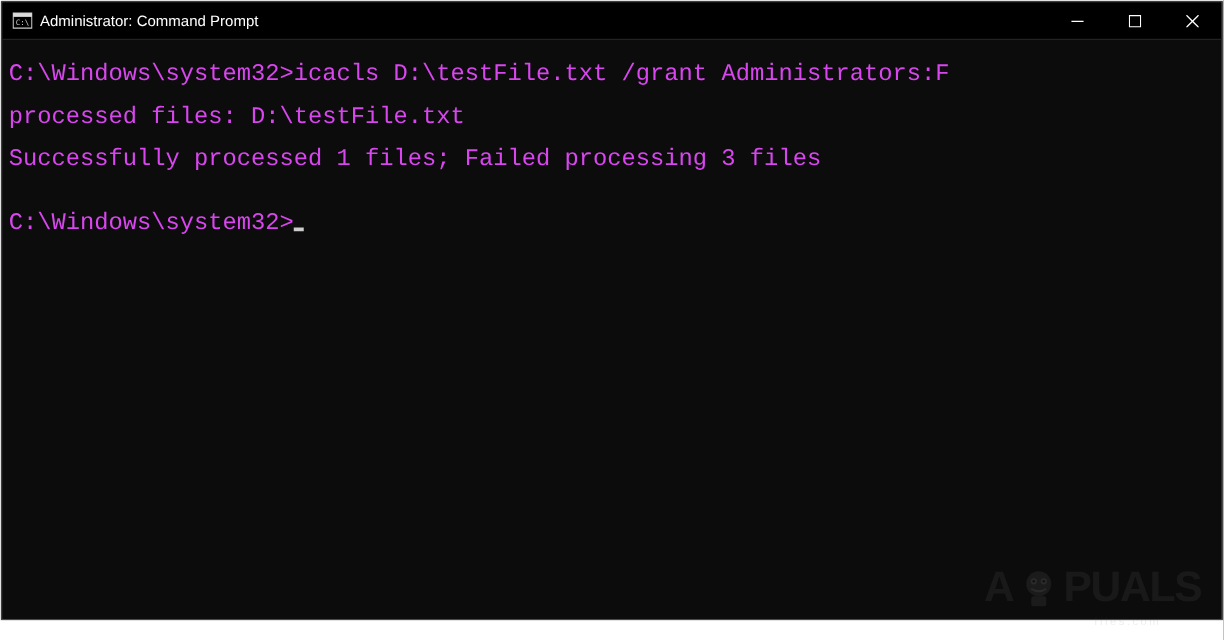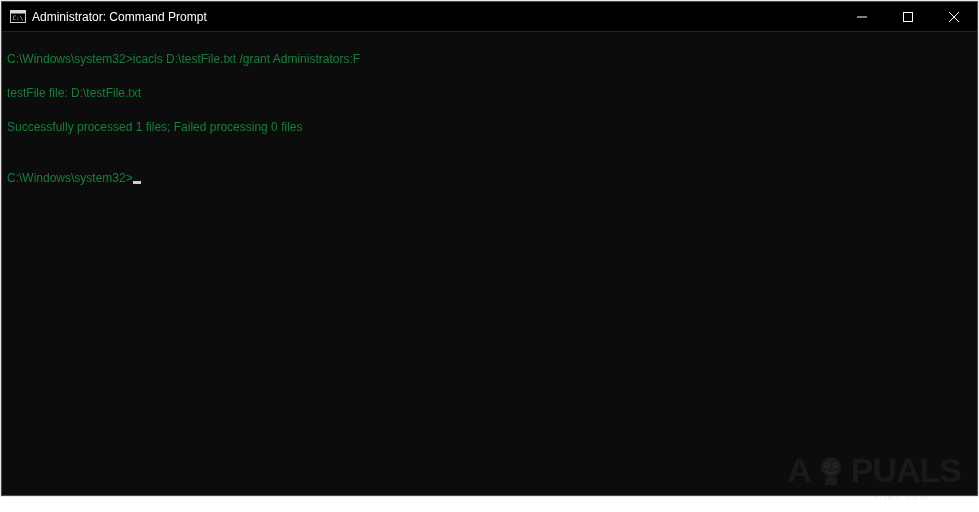--- a/index.html
+++ b/index.html
@@ -74,23 +74,23 @@
     .win-btn svg {
       width: 10px;
       height: 10px;
       stroke: #ffffff;
       fill: none;
       stroke-width: 1;
     }
     .terminal {
       flex: 1;
       background: #0c0c0c;
-      color: #15803d;
-      font-family: Liberation Sans, sans-serif;
-      font-size: 12px;
+      color: #d946ef;
+      font-family: Liberation Mono, monospace;
+      font-size: 19px;
       line-height: 17px;
       padding: 2px 5px;
       white-space: pre;
       overflow: hidden;
       position: relative;
     }
     .term-line {
       display: block;
       white-space: pre;
     }
@@ -160,22 +160,22 @@
         <svg viewBox="0 0 10 10">
             <line x1="0" y1="0" x2="10" y2="10"></line>
             <line x1="10" y1="0" x2="0" y2="10"></line>
           </svg>
       </button>
     </div>
   </div>
 
   <div class="terminal">
 <span class="term-line"><span>C:\Windows\system32&gt;</span><span>icacls D:\testFile.txt /grant Administrators:F</span></span>
-<span class="term-line">testFile file: D:\testFile.txt</span>
-<span class="term-line">Successfully processed 1 files; Failed processing 0 files</span>
+<span class="term-line">processed files: D:\testFile.txt</span>
+<span class="term-line">Successfully processed 1 files; Failed processing 3 files</span>
 <span class="term-line"></span>
 <span class="term-line"><span>C:\Windows\system32&gt;</span><span class="cursor"></span></span>
   </div>
 
 </div>
 
 <div class="watermark">
   <span class="watermark-text">A</span>
   <svg width="36" height="36" viewBox="0 0 36 36" style="margin:0 2px;">
     <circle cx="18" cy="14" r="10" fill="#888"></circle>

